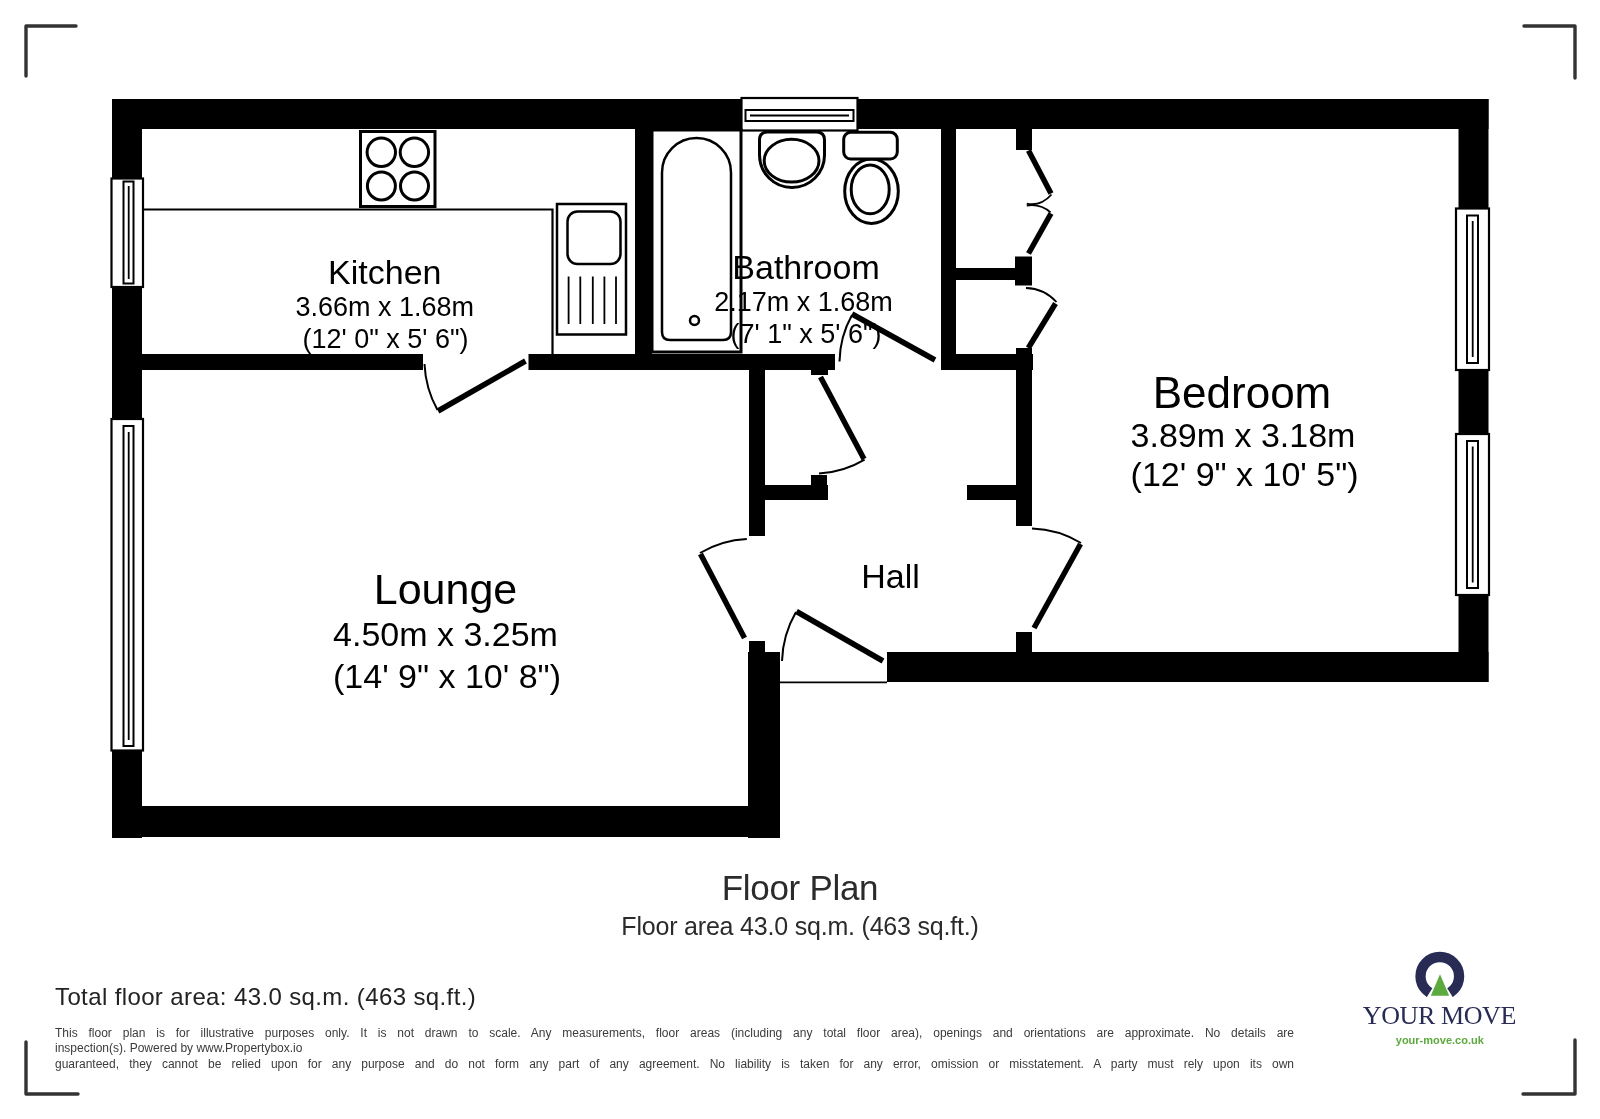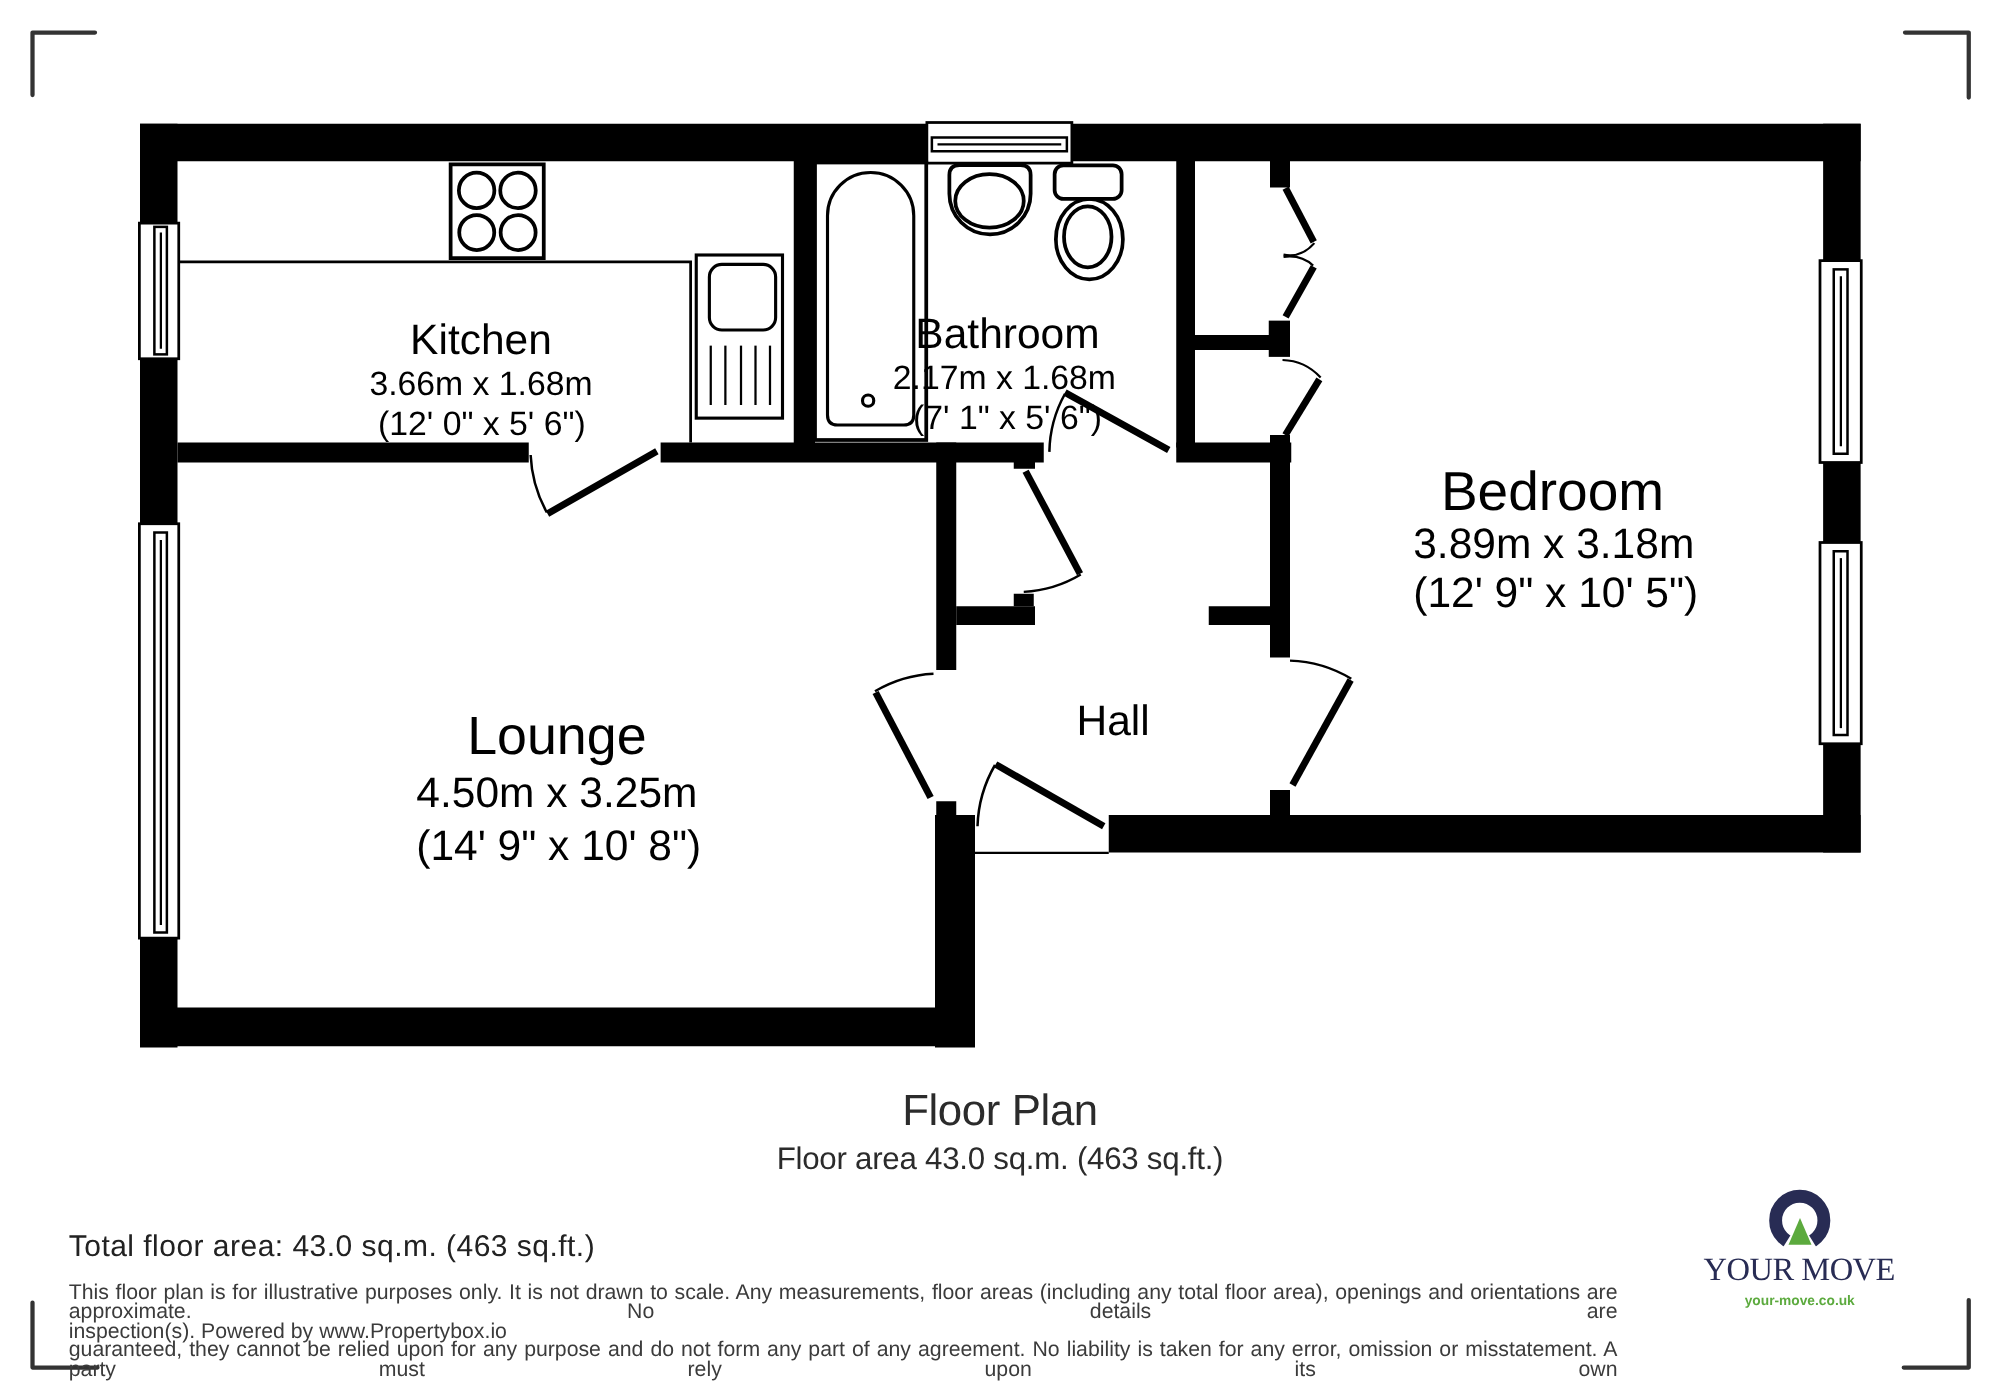--- a/index.html
+++ b/index.html
@@ -211,18 +211,18 @@
   <g>
     <circle cx="1439.8" cy="976.3" r="19.3" fill="none" stroke="#282c54" stroke-width="10.3"></circle>
     <polygon points="1439.8,976.3 1462,1012 1417.6,1012" fill="#ffffff"></polygon>
     <polygon points="1440,974.3 1430.8,995.8 1449.2,995.8" fill="#5caa3e"></polygon>
     <text x="1439.4" y="1023.7" font-size="26" letter-spacing="-0.4" text-anchor="middle" fill="#282c54" style="font-family:'Liberation Serif',serif;">YOUR MOVE</text>
     <text x="1439.8" y="1044.4" font-size="11" text-anchor="middle" fill="#5caa3e" font-weight="bold">your-move.co.uk</text>
   </g>
 </svg>
 
 
-<div style="position:absolute;left:55px;top:1025.5px;width:1239px;font-size:17px;line-height:15.5px;color:#3b3b3b;text-align:justify;">
+<div style="position:absolute;left:55px;top:1025.5px;width:1239px;font-size:12px;line-height:15.5px;color:#3b3b3b;text-align:justify;">
 <div style="text-align-last:justify;">This floor plan is for illustrative purposes only. It is not drawn to scale. Any measurements, floor areas (including any total floor area), openings and orientations are approximate. No details are</div>
 <div>inspection(s). Powered by www.Propertybox.io</div>
 <div style="text-align-last:justify;">guaranteed, they cannot be relied upon for any purpose and do not form any part of any agreement. No liability is taken for any error, omission or misstatement. A party must rely upon its own</div>
 </div>
 </div>
 
 </body></html>

